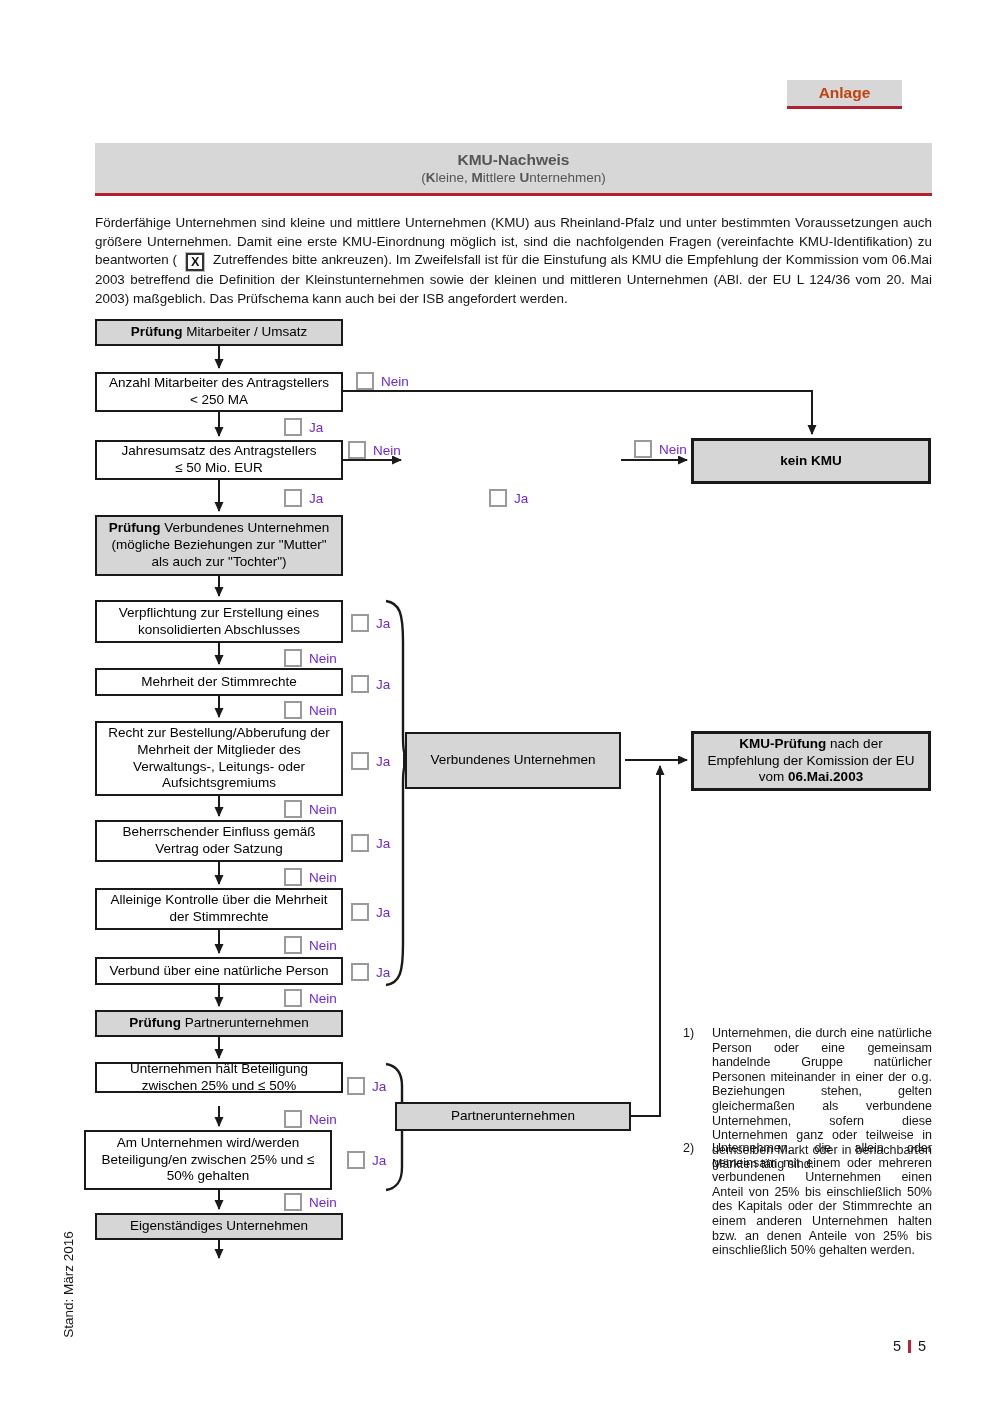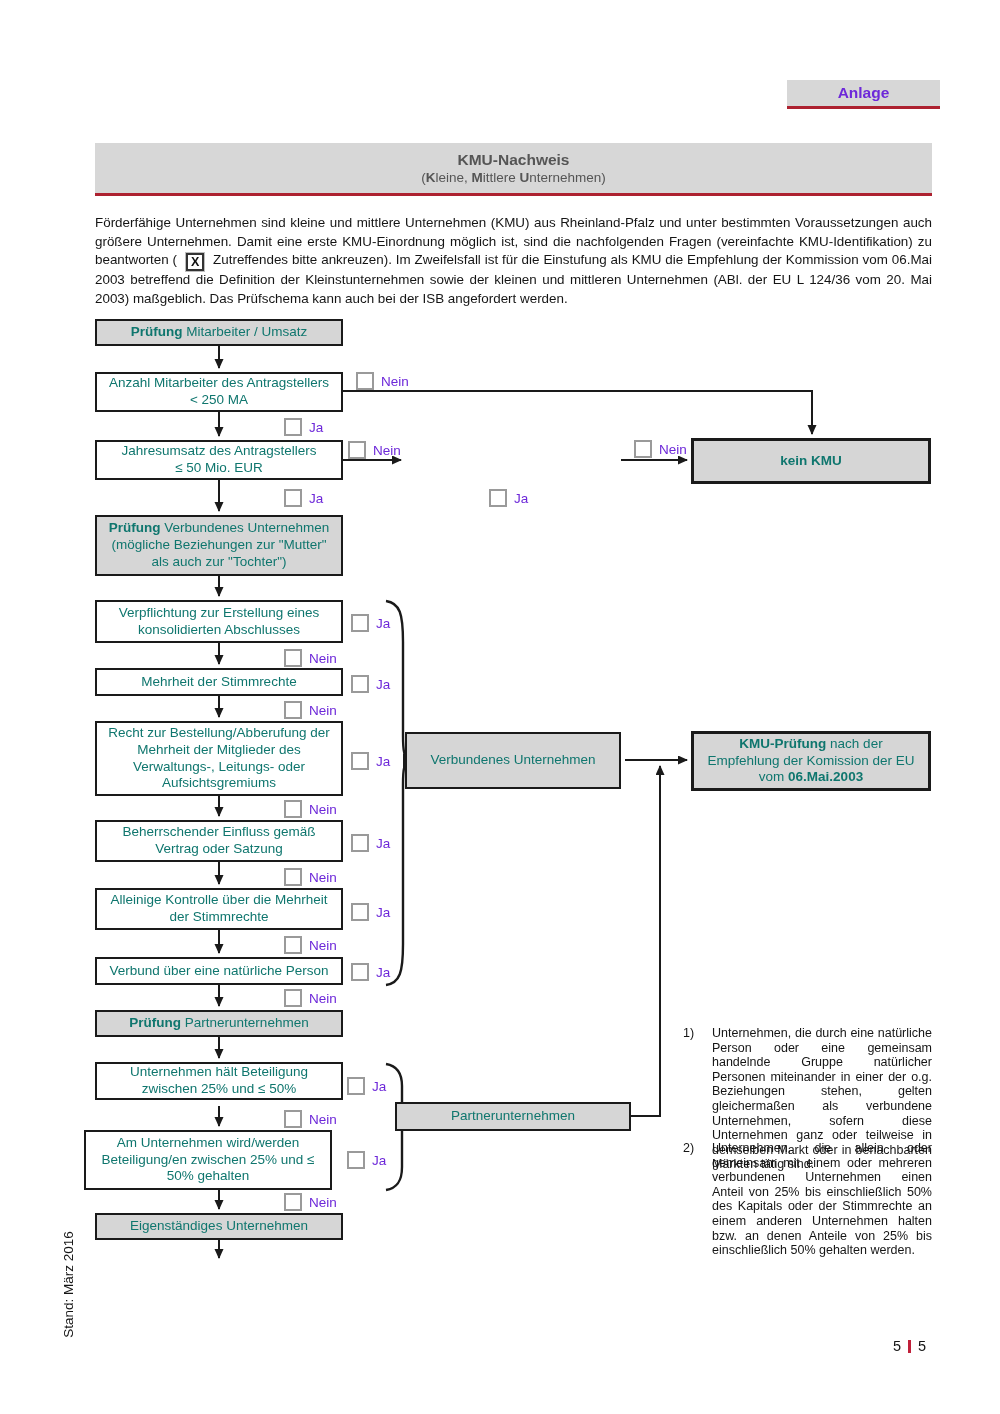--- a/index.html
+++ b/index.html
@@ -1,37 +1,37 @@
 <!DOCTYPE html>
 <html><head>
 <meta charset="utf-8">
 <style>
   html,body{margin:0;padding:0;background:#e8e8e8;}
   #page{position:relative;width:1000px;height:1414px;margin:0 auto;background:#fff;
         font-family:"Liberation Sans","DejaVu Sans",sans-serif;color:#111;overflow:hidden;}
   .b{font-weight:bold;}
   
-  .anlage{position:absolute;left:787px;top:80px;width:153px;height:26px;background:#d7d7d7;
+  .anlage{position:absolute;left:787px;top:80px;width:115px;height:26px;background:#d7d7d7;
           border-bottom:3px solid #ad2130;display:flex;align-items:center;justify-content:center;
-          font-weight:bold;font-size:15.5px;color:#6d28d9;}
+          font-weight:bold;font-size:15.5px;color:#c2410c;}
   .titlebar{position:absolute;left:95px;top:143px;width:837px;height:50px;background:#d7d7d7;
           border-bottom:3px solid #ad2130;display:flex;flex-direction:column;justify-content:center;
           align-items:center;color:#555;}
   .titlebar .t1{font-weight:bold;font-size:15.5px;}
   .titlebar .t2{font-size:13.5px;margin-top:1px;}
   
   .intro{position:absolute;left:95px;top:214px;width:837px;font-size:13.4px;line-height:18.7px;
          text-align:justify;color:#151515;}
   .xbox{display:inline-block;width:14px;height:14px;border:2px solid #333;outline:1px solid #bdbdbd;
         font-weight:bold;font-size:12.5px;line-height:14px;text-align:center;vertical-align:-2px;
         margin:0 9px;color:#111;background:#fff;}
   
   .fbox{position:absolute;box-sizing:border-box;border:2px solid #1a1a1a;background:#fff;
         display:flex;flex-direction:column;justify-content:center;align-items:center;
-        text-align:center;font-size:13.5px;line-height:1.24;color:#0f766e;padding:2px 4px;z-index:2;}
+        text-align:center;font-size:13.5px;line-height:1.24;color:#000000;padding:2px 4px;z-index:2;}
   .gray{background:#d6d6d6;}
   .bd3{border-width:3px;}
   .allb{font-weight:bold;}
   
   .cbg{position:absolute;display:flex;align-items:center;gap:7px;font-size:13.5px;color:#6d28d9;z-index:3;}
   .cb{width:14px;height:14px;border:2px solid #9a9a9a;background:#fff;flex:none;}
   
   .note{position:absolute;display:flex;width:249px;font-size:12.5px;line-height:14.6px;color:#151515;}
   .note .num{width:29px;flex:none;}
   .note .txt{flex:1;text-align:justify;}
@@ -147,21 +147,21 @@
   </div>
 
   <div class="fbox" style="left:95px;top:957px;width:248px;height:28px;">
     <div>Verbund über eine natürliche Person</div>
   </div>
 
   <div class="fbox gray" style="left:95px;top:1010px;width:248px;height:27px;">
     <div><span class="b">Prüfung</span><span> Partnerunternehmen</span></div>
   </div>
 
-  <div class="fbox" style="left:95px;top:1062px;width:248px;height:38px;">
+  <div class="fbox" style="left:95px;top:1062px;width:248px;height:31px;">
     <div>Unternehmen hält Beteiligung</div>
     <div>zwischen 25% und ≤ 50%</div>
   </div>
 
   <div class="fbox" style="left:84px;top:1130px;width:248px;height:60px;">
     <div>Am Unternehmen wird/werden</div>
     <div>Beteiligung/en zwischen 25% und ≤</div>
     <div>50% gehalten</div>
   </div>
 

